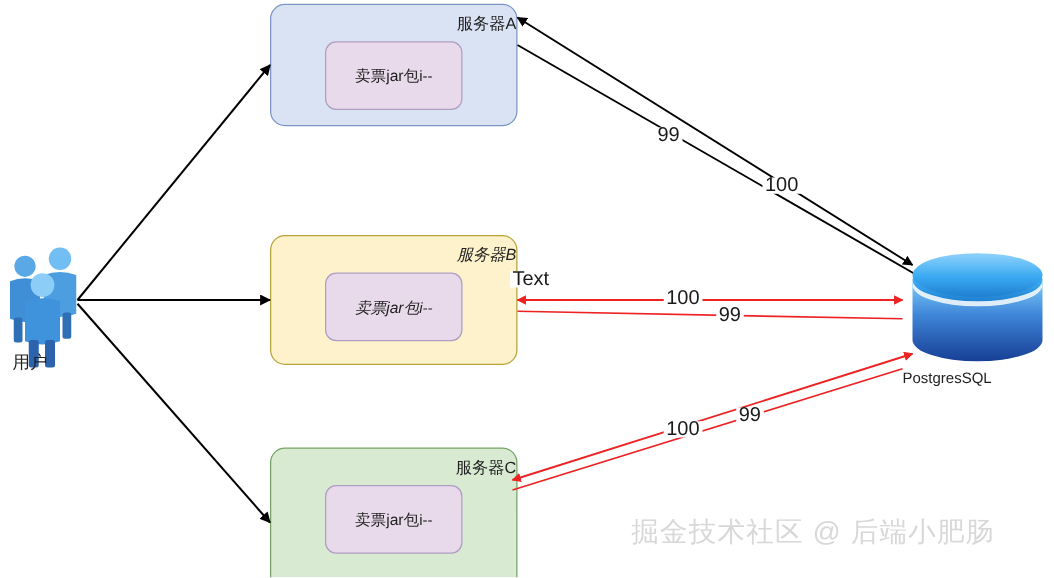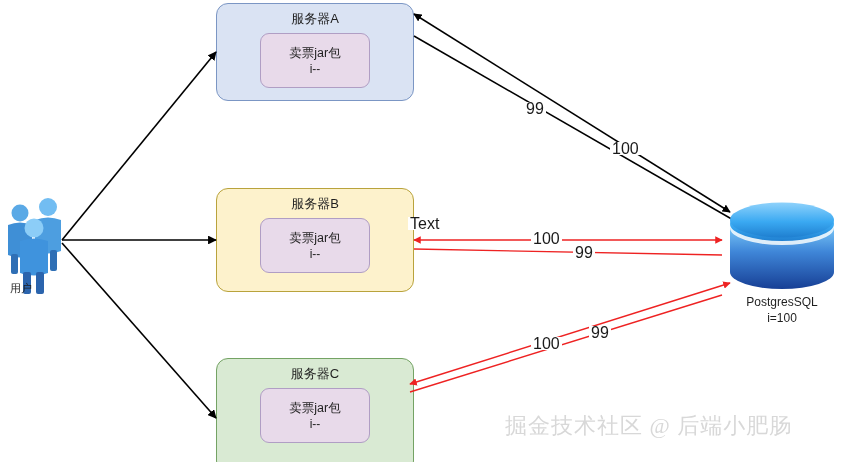--- a/index.html
+++ b/index.html
@@ -32,38 +32,38 @@
     border-radius: 12px;
     box-sizing: border-box;
     border-width: 1.6px;
     border-style: solid;
   }
   .server-title {
     position: absolute;
     left: 0;
     right: 0;
     top: 7px;
-    text-align: center;
+    text-align: right;
     font-size: 13px;
     color: #1f1f1f;
     line-height: 16px;
   }
   .jar-box {
     position: absolute;
     left: 50%;
     transform: translateX(-50%);
     top: 29px;
     width: 110px;
     height: 55px;
     border-radius: 9px;
     box-sizing: border-box;
     border: 1.4px solid #b09ec4;
     background: #e8daea;
     display: flex;
-    flex-direction: column;
+    flex-direction: row;
     align-items: center;
     justify-content: center;
   }
   .jar-line {
     font-size: 12.5px;
     color: #1f1f1f;
     line-height: 16px;
   }
   .jar-line.sub { font-size: 12px; }
 
@@ -73,41 +73,40 @@
     color: #1a1a1a;
     background: #ffffff;
     padding: 0 2px;
     line-height: 13px;
     white-space: nowrap;
     z-index: 3;
   }
 
   .db-label {
     position: absolute;
-    text-align: center;
+    text-align: left;
     font-size: 12px;
     color: #1f1f1f;
     line-height: 15px;
     z-index: 3;
     white-space: nowrap;
   }
   .user-label {
     position: absolute;
-    font-size: 11px;
+    font-size: 14px;
     color: #1f1f1f;
     z-index: 3;
   }
   .watermark {
     position: absolute;
     font-size: 22px;
     color: #d8d8d8;
     letter-spacing: 1px;
     white-space: nowrap;
     z-index: 3;
-    font-family: Liberation Serif, serif;
   }
 </style>
 </head>
 <body>
 
 <div id="canvas">
 
   <svg id="edges" class="layer">
     <defs>
       <marker id="arrowBlack" viewBox="0 0 10 10" refX="9" refY="5" markerWidth="5.5" markerHeight="5.5" orient="auto-start-reverse">
@@ -177,21 +176,21 @@
   </svg>
 
   <div class="server-box" style="left:216px; top:3px; width:198px; height:98px; background:#dae3f3; border-color:#7b96c4;">
     <div class="server-title">服务器A</div>
     <div class="jar-box">
       <div class="jar-line">卖票jar包</div>
       <div class="jar-line sub">i--</div>
     </div>
   </div>
 
-  <div class="server-box" style="left:216px; top:188px; width:198px; height:104px; background:#fdf2cc; border-color:#b9a33c;">
+  <div class="server-box" style="left:216px; top:188px; width:198px; height:104px; background:#fdf2cc; border-color:#b9a33c;font-style:italic;">
     <div class="server-title">服务器B</div>
     <div class="jar-box">
       <div class="jar-line">卖票jar包</div>
       <div class="jar-line sub">i--</div>
     </div>
   </div>
 
   <div class="server-box" style="left:216px; top:358px; width:198px; height:115px; background:#d9ead3; border-color:#74a364;">
     <div class="server-title">服务器C</div>
     <div class="jar-box">
@@ -204,19 +203,18 @@
   <div class="edge-label" style="left:610px; top:142px;">100</div>
 
   <div class="edge-label" style="left:408px; top:217px;">Text</div>
   <div class="edge-label" style="left:531px; top:232px;">100</div>
   <div class="edge-label" style="left:573px; top:246px;">99</div>
 
   <div class="edge-label" style="left:589px; top:326px;">99</div>
   <div class="edge-label" style="left:531px; top:337px;">100</div>
 
   <div class="db-label" style="left:722px; top:295px; width:120px;">PostgresSQL</div>
-  <div class="db-label" style="left:722px; top:311px; width:120px;">i=100</div>
 
   <div class="user-label" style="left:10px; top:281px;">用户</div>
 
   <div class="watermark" style="left:505px; top:411px;">掘金技术社区 @ 后端小肥肠</div>
 
 </div>
 
 </body></html>

